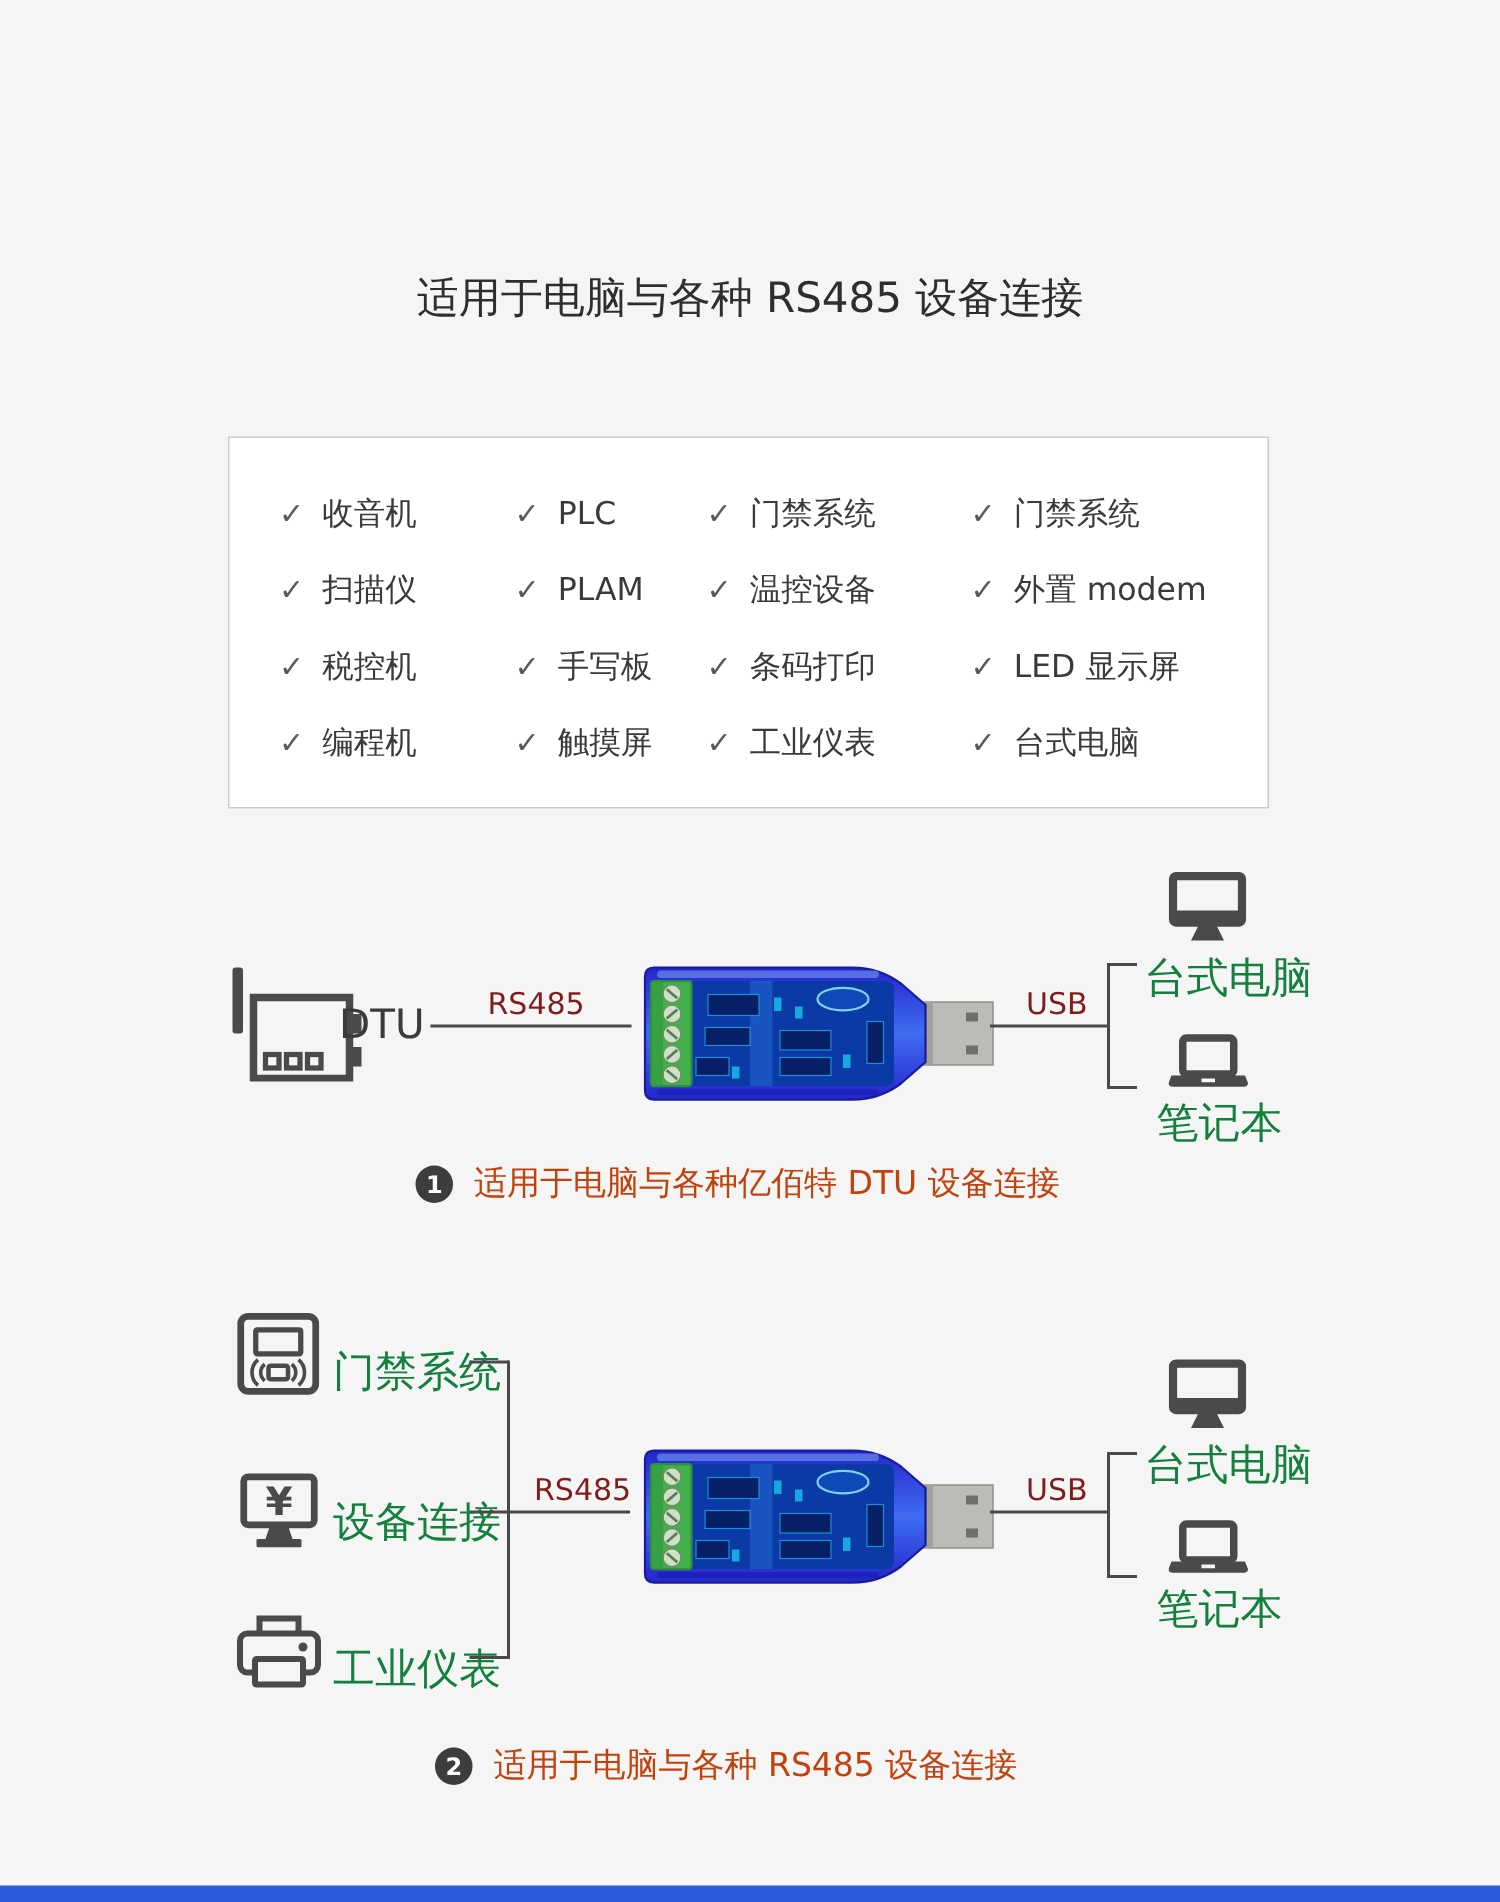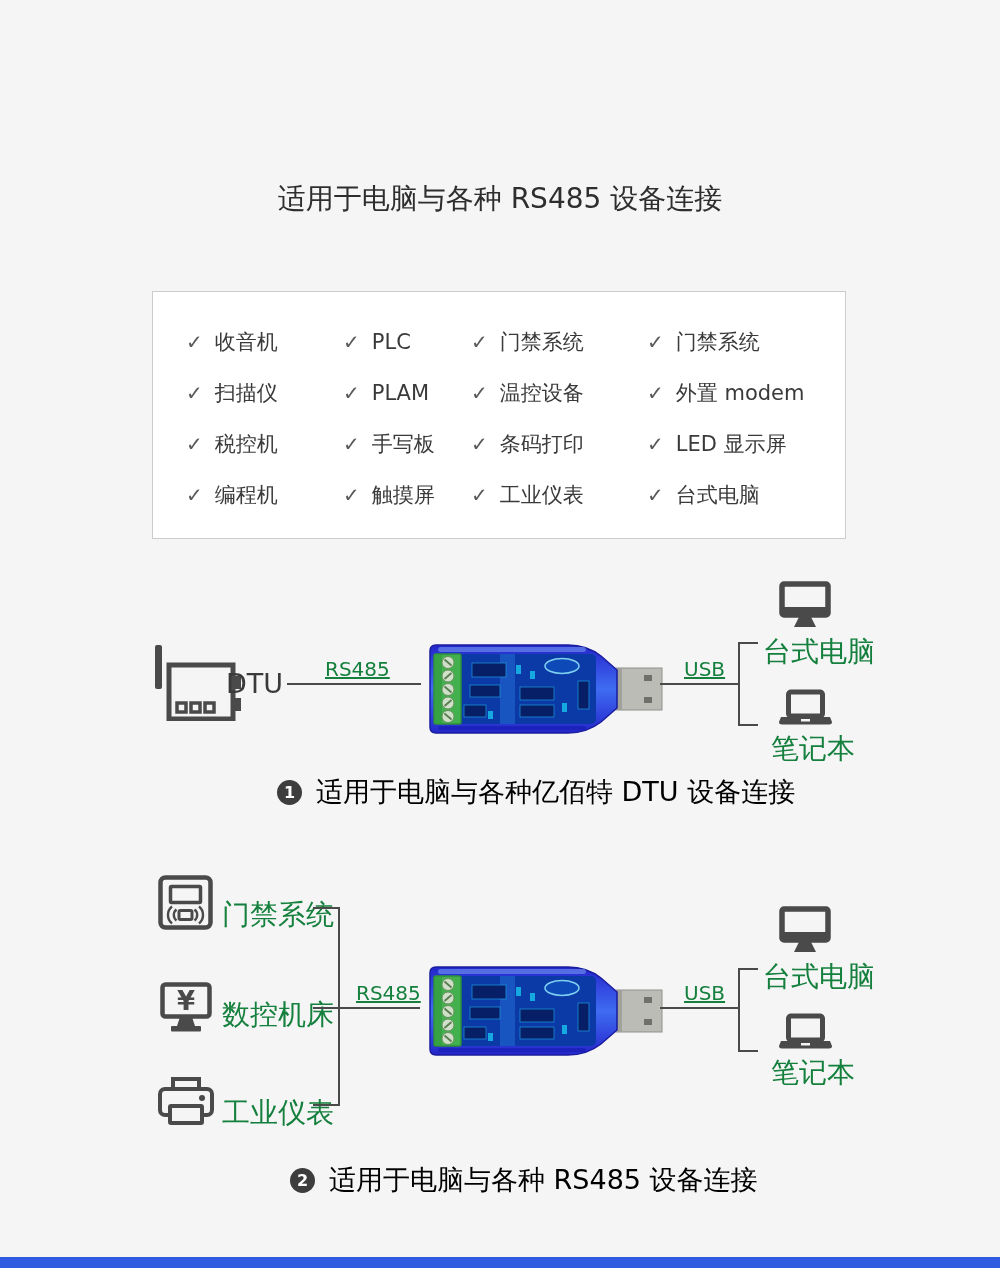--- a/index.html
+++ b/index.html
@@ -11,31 +11,31 @@
   .page-title{top:74px;left:0;width:1000px;text-align:center;font-size:54px;font-weight:700;color:#2b2b2b;letter-spacing:3px;}
   .page-subtitle{top:180px;left:0;width:1000px;text-align:center;font-size:28px;color:#2e2e2e;}
   .panel{
     left:152px;top:291px;width:694px;height:248px;background:#fff;border:1px solid #cccccc;
     box-sizing:border-box;display:grid;grid-template-columns:157px 128px 176px 1fr;
     grid-auto-rows:51px;align-items:center;padding:24px 0 0 33px;
   }
   .cell{display:flex;align-items:center;gap:12px;font-size:21px;color:#3a3a3a;white-space:nowrap;}
   .chk{font-size:20px;color:#5a5a5a;line-height:1;}
   .lbl{font-size:28px;color:#15803d;white-space:nowrap;}
-  .lbl-sm{font-size:20px;color:#15803d;white-space:nowrap;text-decoration:underline;}
+  .lbl-sm{font-size:20px;color:#7f1d1d;white-space:nowrap;}
   .dtu-lbl{font-size:27px;color:#3a3a3a;}
   .hline{height:2px;background:#4a4a4a;}
   .vline{width:2px;background:#4a4a4a;}
   .bracket{width:20px;border:2px solid #4a4a4a;border-right:none;box-sizing:border-box;}
   .caption{display:flex;align-items:center;gap:14px;}
   .badge{
     width:25px;height:25px;border-radius:50%;background:#3d3d3d;color:#fff;
     font-size:16px;font-weight:700;text-align:center;line-height:25px;flex:0 0 auto;
   }
-  .cap-text{font-size:27px;color:#000000;}
+  .cap-text{font-size:22px;color:#c2410c;}
   .accent-bar{left:0;top:1257px;width:1000px;height:11px;background:#2e5be0;}
   svg{display:block;}
 </style>
 </head>
 <body>
 
 <div class="stage">
 
   <div class="abs page-subtitle">适用于电脑与各种 RS485 设备连接</div>
 
@@ -201,21 +201,21 @@
   </svg>
   <div class="abs lbl" style="left:222px;top:896px;">门禁系统</div>
   <div class="abs hline" style="left:313px;top:907px;width:26px;"></div>
 
   <svg class="abs" style="left:160px;top:982px;" width="52" height="52" viewBox="0 0 52 52">
     <rect x="2.5" y="2.5" width="47" height="32" rx="3" fill="#f5f5f5" stroke="#4a4a4a" stroke-width="4.5"></rect>
     <text x="26" y="28" text-anchor="middle" font-size="26" font-weight="bold" fill="#4a4a4a">¥</text>
     <polygon points="20,35 32,35 35,44 17,44" fill="#4a4a4a"></polygon>
     <rect x="11" y="44" width="30" height="5.5" rx="1" fill="#4a4a4a"></rect>
   </svg>
-  <div class="abs lbl" style="left:222px;top:996px;">数控机床</div>
+  <div class="abs lbl" style="left:222px;top:996px;">设备连接</div>
   <div class="abs hline" style="left:313px;top:1007px;width:107px;"></div>
   <div class="abs lbl-sm" style="left:356px;top:981px;">RS485</div>
 
   <svg class="abs" style="left:157px;top:1075px;" width="58" height="56" viewBox="0 0 58 56">
     <rect x="16" y="4" width="26" height="14" fill="none" stroke="#4a4a4a" stroke-width="4"></rect>
     <rect x="3" y="14" width="52" height="26" rx="5" fill="#f5f5f5" stroke="#4a4a4a" stroke-width="4"></rect>
     <circle cx="45" cy="23" r="3" fill="#4a4a4a"></circle>
     <rect x="13" y="31" width="32" height="17" rx="1" fill="#f5f5f5" stroke="#4a4a4a" stroke-width="4"></rect>
   </svg>
   <div class="abs lbl" style="left:222px;top:1094px;">工业仪表</div>

